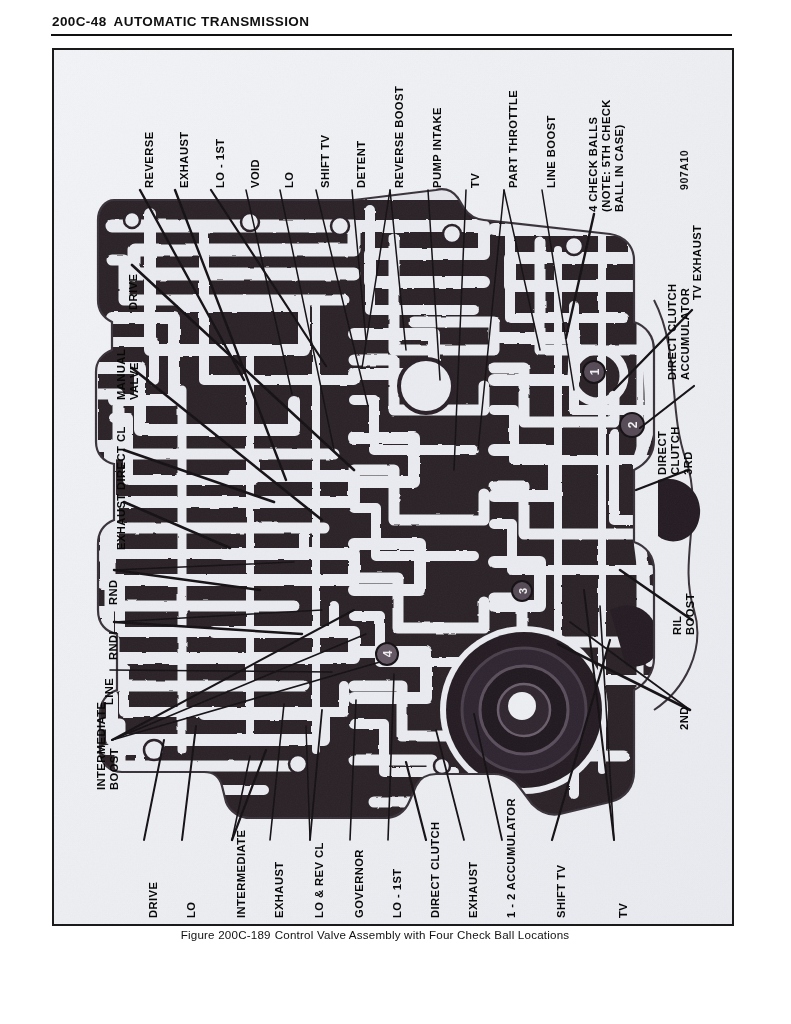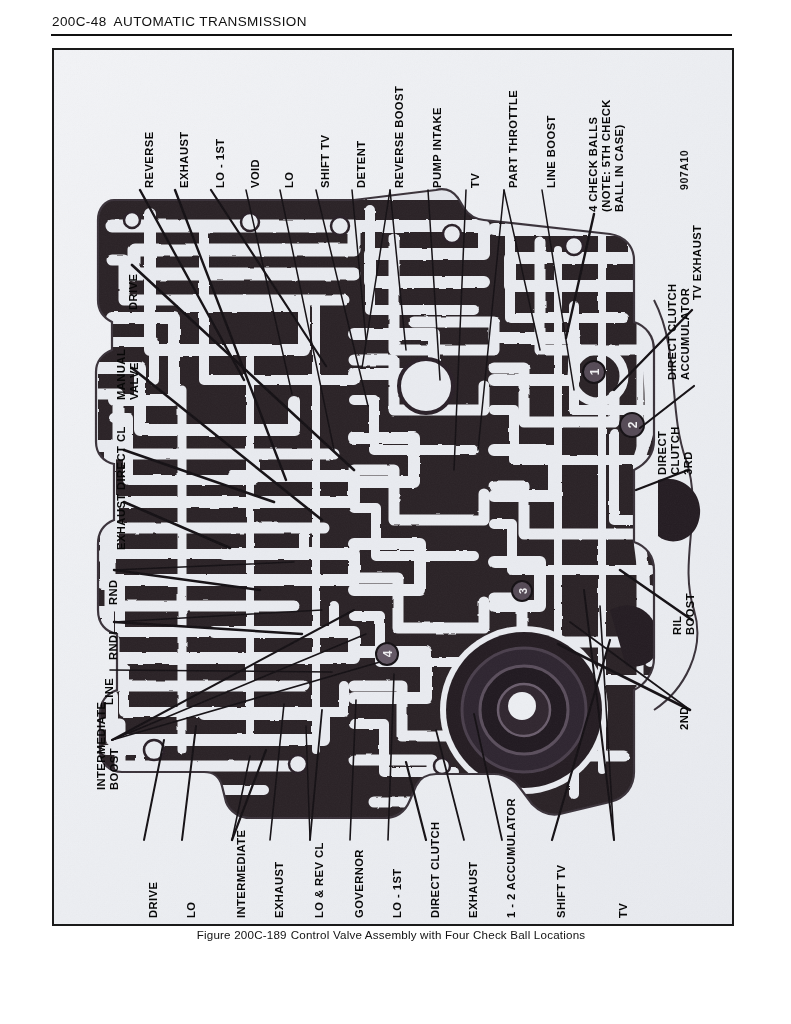--- a/index.html
+++ b/index.html
@@ -18,21 +18,21 @@
   
   #page-header {
     position: absolute;
     left: 52px;
     top: 14px;
     width: 680px;
     height: 26px;
   }
   #page-header .hdr-text {
     font-size: 13.5px;
-    font-weight: normal;
+    font-weight: bold;
     letter-spacing: 0.4px;
     color: #101010;
     white-space: nowrap;
   }
   #page-header .hdr-num { margin-right: 7px; }
   #page-header .hdr-rule {
     position: absolute;
     left: -1px;
     top: 20px;
     width: 681px;
@@ -98,21 +98,21 @@
     letter-spacing: 0.5px;
     color: #111;
     white-space: nowrap;
     transform: rotate(-90deg);
     transform-origin: 0 0;
   }
 
   
   #figure-caption {
     position: absolute;
-    left: 52px;
+    left: 36px;
     top: 928px;
     width: 678px;
     text-align: center;
     font-size: 11.6px;
     color: #111;
     letter-spacing: .2px;
   }
   #figure-caption .cap-fig { margin-right: 4px; }
 
   .nosel { user-select: none; }

